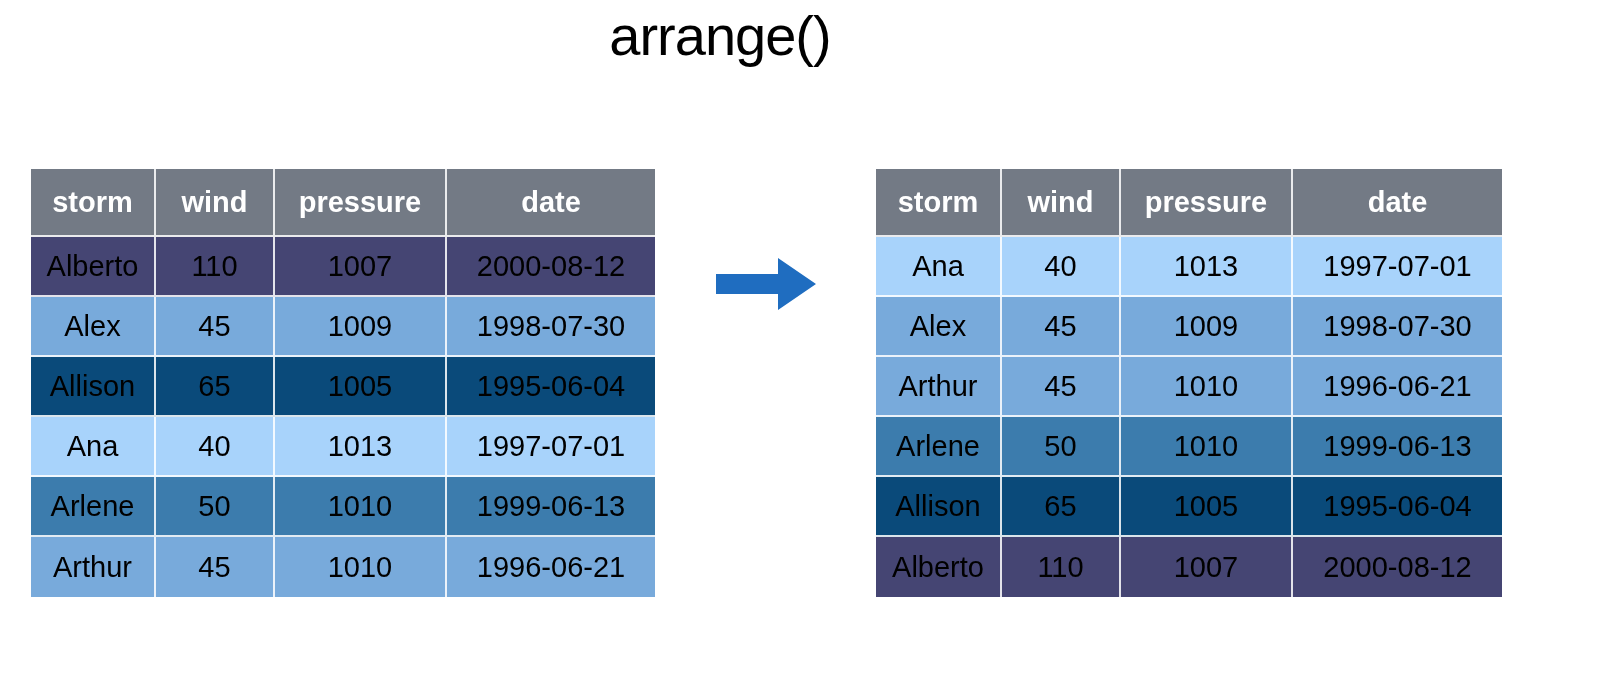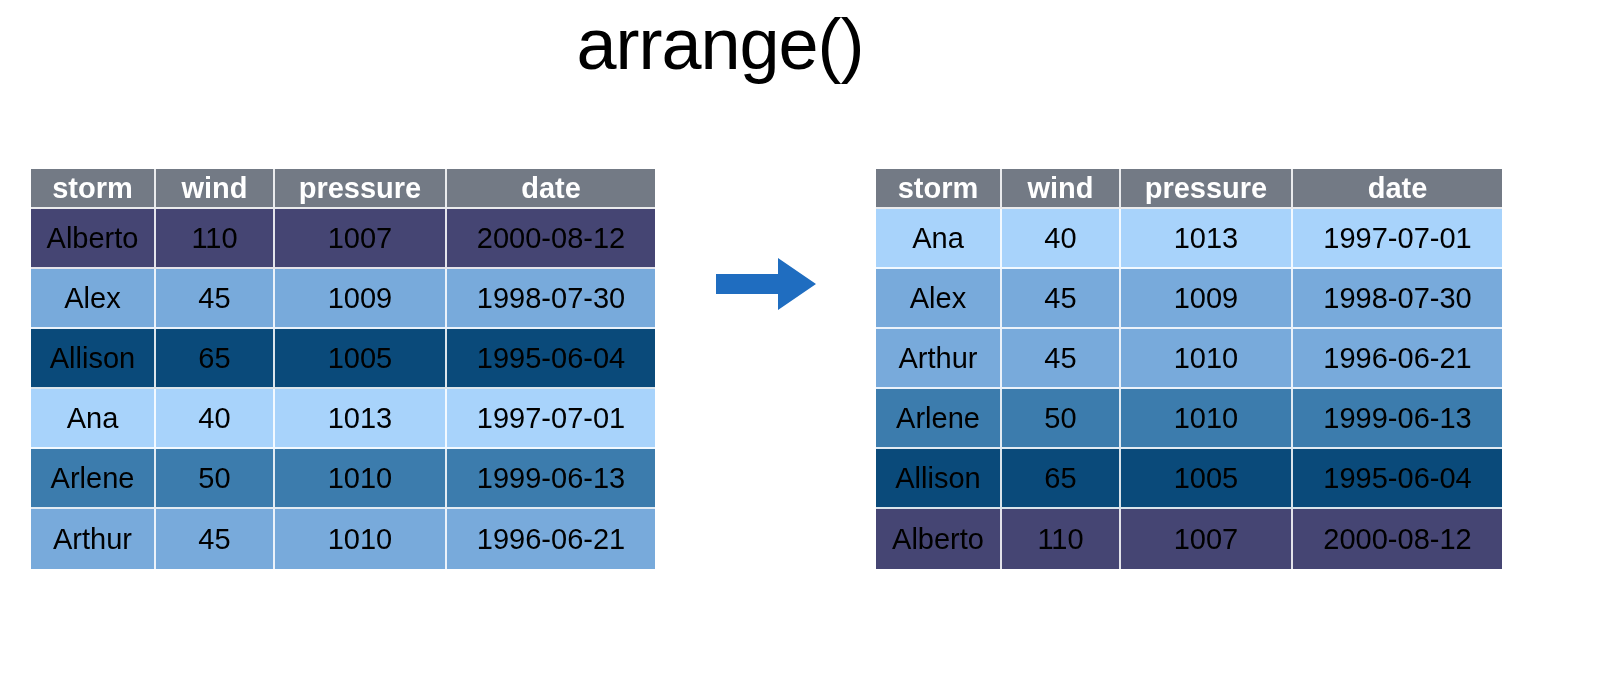--- a/index.html
+++ b/index.html
@@ -20,21 +20,21 @@
     inset: 0;
   }
 
   
   .slide-title {
     position: absolute;
     left: 0;
     top: 8px;
     width: 1440px;
     text-align: center;
-    font-size: 72px;
+    font-size: 56px;
     line-height: 1.0;
     color: #000000;
     font-weight: 400;
     letter-spacing: -1px;
   }
 
   
   .table-caption {
     position: absolute;
     font-size: 40px;
@@ -69,21 +69,21 @@
   }
   .data-table th:last-child,
   .data-table td:last-child { border-right: none; }
   .data-table tr:last-child td { border-bottom: none; }
 
   .data-table thead th {
     background: #737a85;
     color: #ffffff;
     font-weight: bold;
     font-size: 29px;
-    height: 40px;
+    height: 68px;
   }
 
   .data-table tbody td {
     color: #000000;
     font-weight: 400;
   }
 
   
   .table-left  col.c-storm    { width: 125px; }
   .table-left  col.c-wind     { width: 119px; }

